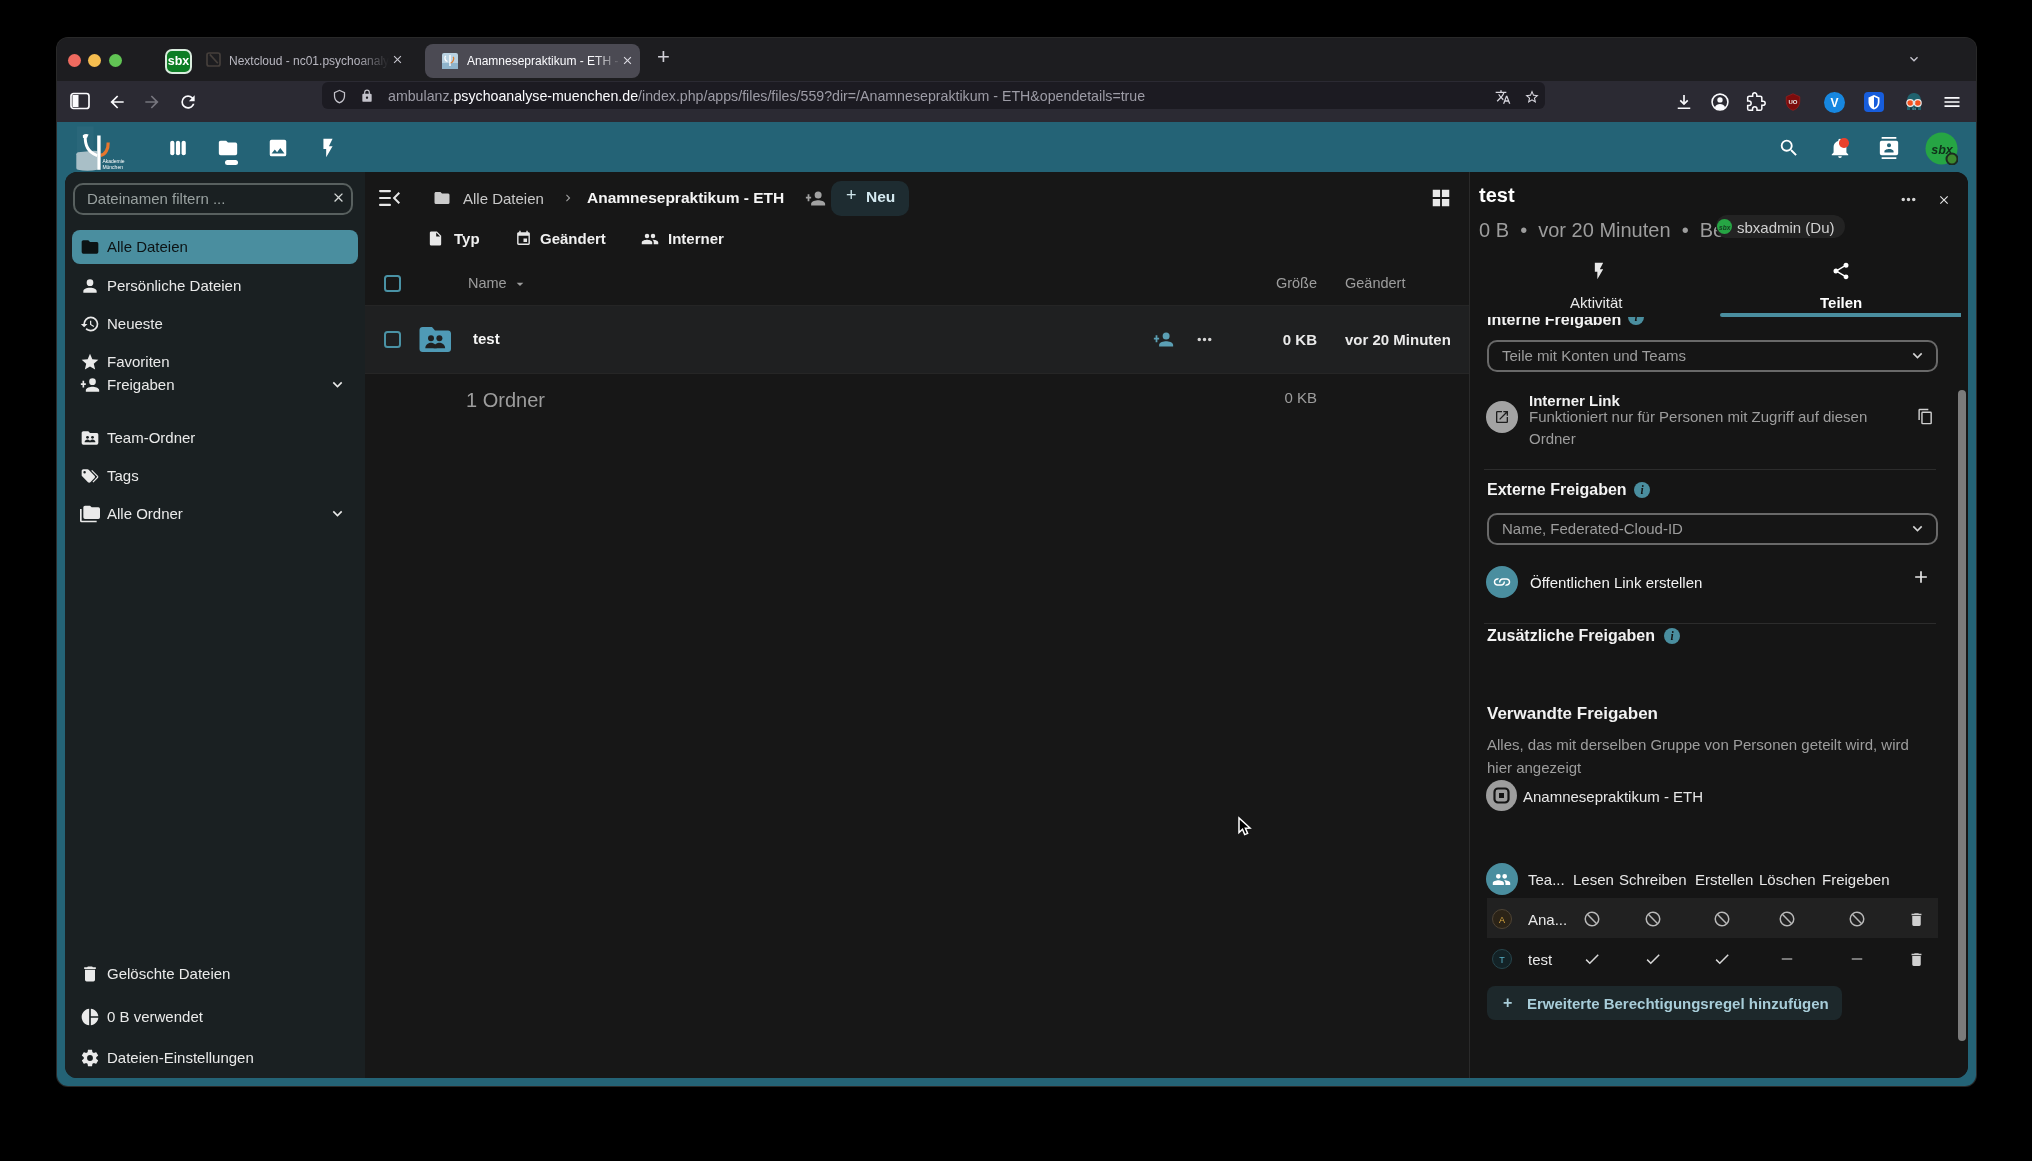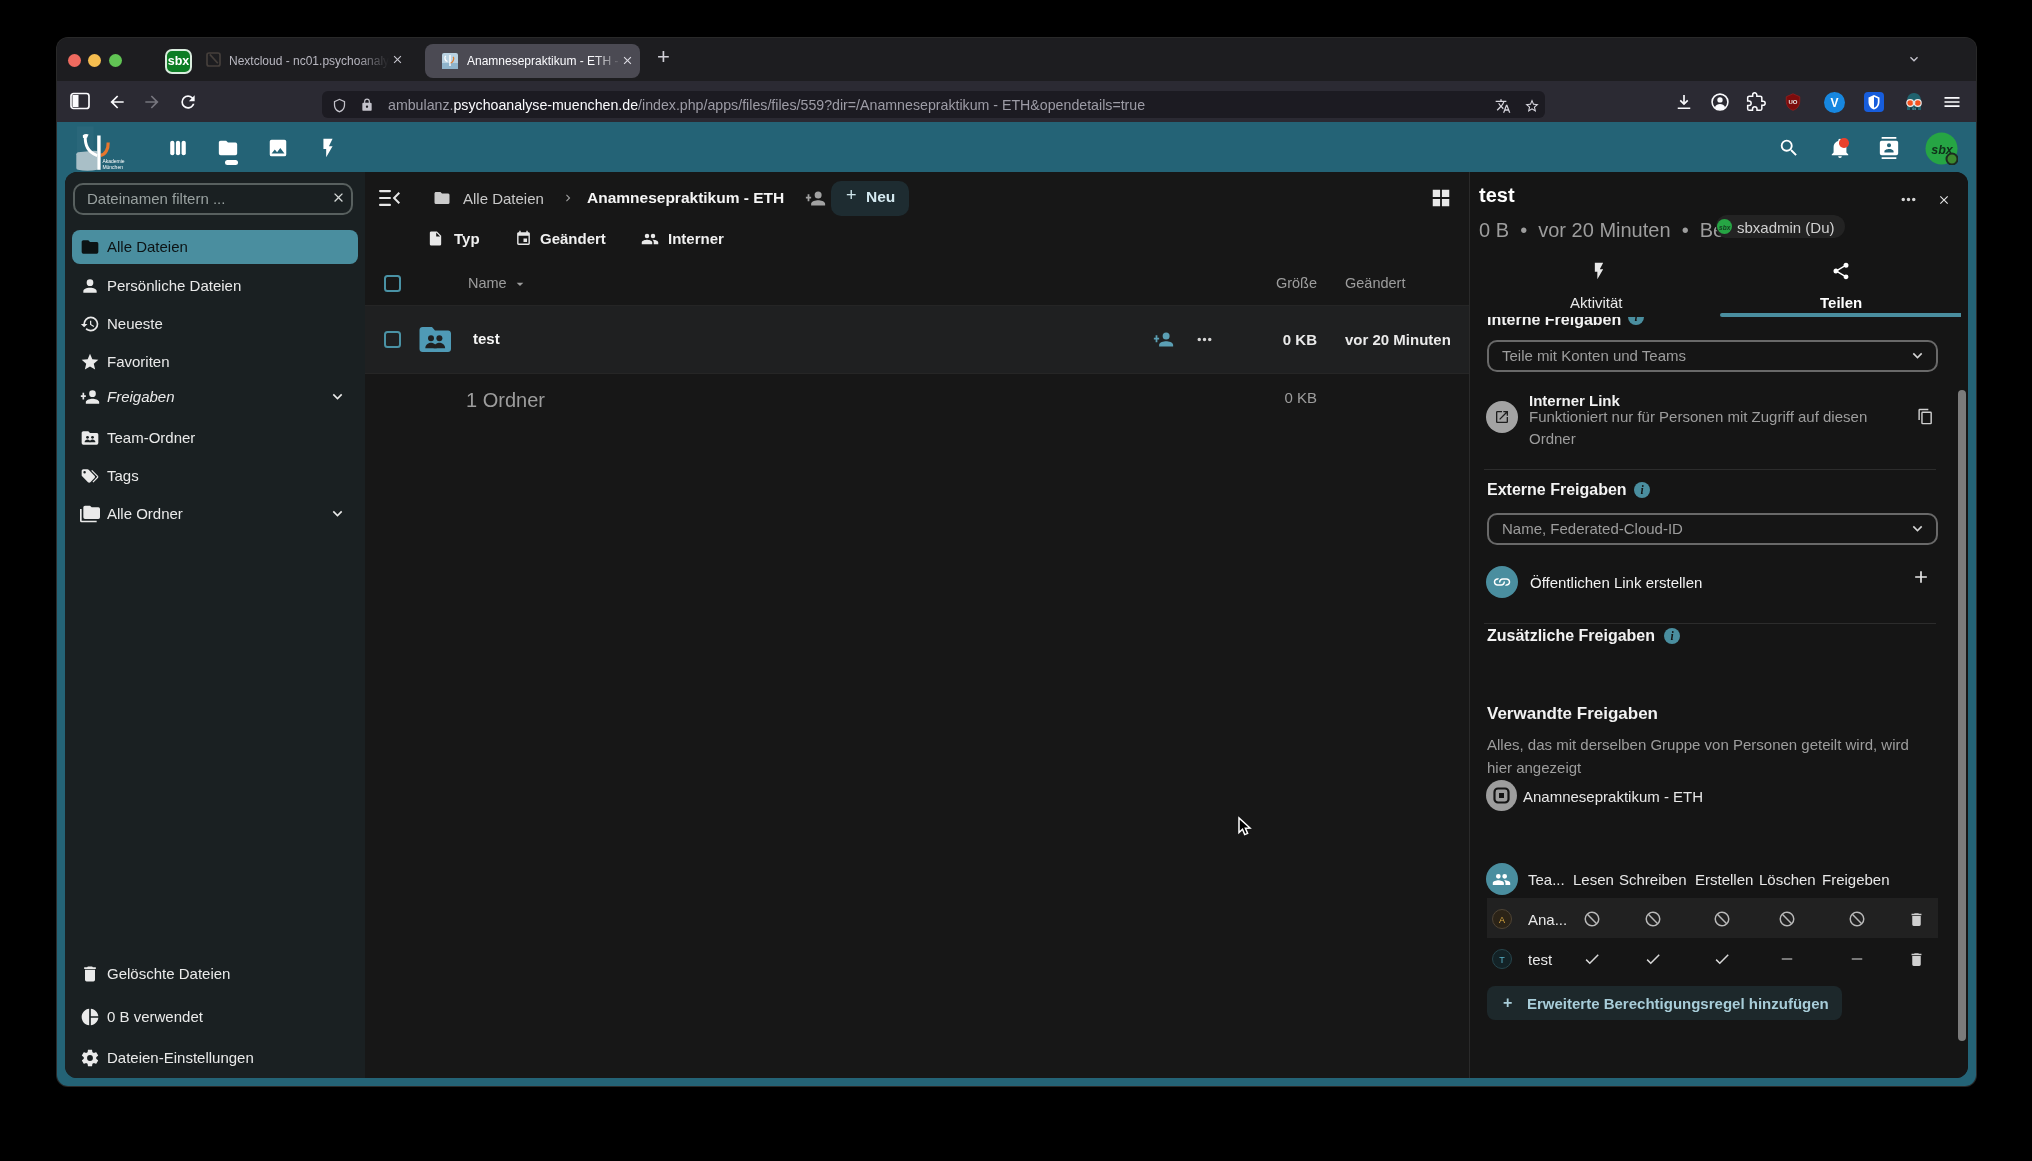--- a/index.html
+++ b/index.html
@@ -2,21 +2,21 @@
 <html><head><meta charset="utf-8"><style>
 *{margin:0;padding:0;box-sizing:border-box}
 html,body{width:2032px;height:1161px;background:#000;font-family:"Liberation Sans",sans-serif;overflow:hidden}
 .abs{position:absolute}
 #win{position:absolute;left:57px;top:38px;width:1919px;height:1048px;border-radius:11px;background:#1d1d20;overflow:hidden;box-shadow:0 0 0 1px rgba(255,255,255,.16);transform:translateZ(0)}
 #tabbar{position:absolute;left:0;top:0;width:100%;height:43px;background:#1d1d20}
 .light{position:absolute;top:16px;width:13px;height:13px;border-radius:50%}
 .sbxbadge{position:absolute;left:108px;top:11px;width:27px;height:24.5px;background:#0c7d24;border:2px solid #d9ecdd;border-radius:7px;color:#fff;font-weight:bold;font-size:12.5px;text-align:center;line-height:20px}
 .tab2{position:absolute;left:368px;top:6px;width:215px;height:34px;background:#4b4a53;border-radius:8px;color:#fbfbfe;font-size:13px}
 #toolbar{position:absolute;left:0;top:43px;width:100%;height:41px;background:#2b2a33}
-#urlbar{position:absolute;left:265px;top:10px;width:1223px;height:27px;background:#1c1b22;border-radius:6px;color:#b4b3bc;font-size:14.2px;line-height:29px}
+#urlbar{position:absolute;left:265px;top:1px;width:1223px;height:27px;background:#1c1b22;border-radius:6px;color:#b4b3bc;font-size:14.2px;line-height:29px}
 #nc{position:absolute;left:0;top:84px;width:100%;height:964px;background:#246376}
 #ncbody{position:absolute;left:8px;top:50px;width:1903px;height:906px;border-radius:12px;background:#171717;overflow:hidden}
 #sidebar{position:absolute;left:0;top:0;width:300px;height:906px;background:#1a2022}
 #main{position:absolute;left:300px;top:0;width:1104px;height:906px;background:#171717}
 #details{position:absolute;left:1404px;top:0;width:499px;height:906px;background:#151515;border-left:1px solid #2a2a2a}
 .sitem{position:absolute;left:7px;width:286px;height:34px;border-radius:8px;color:#eaeaea;font-size:15px;line-height:34px}
 .sitem .lbl{position:absolute;left:35px;white-space:nowrap}
 .sel{position:absolute;height:32px;border:2px solid #696969;border-radius:10px;color:#9d9d9d;font-size:15px;line-height:28px}
 .hsep{position:absolute;left:14px;width:452px;height:1px;background:#2c2c2c}
 .h3{position:absolute;color:#f2f2f2;font-weight:bold;font-size:16px;white-space:nowrap}
@@ -195,21 +195,21 @@
               <path fill="#eaeaea" d="M13.5,8H12V13L16.28,15.54L17,14.33L13.5,12.25V8M13,3A9,9 0 0,0 4,12H1L4.96,16.03L9,12H6A7,7 0 0,1 13,5A7,7 0 0,1 20,12A7,7 0 0,1 13,19C11.07,19 9.32,18.21 8.06,16.94L6.64,18.36C8.27,20 10.5,21 13,21A9,9 0 0,0 22,12A9,9 0 0,0 13,3"></path>
             </svg>
 <span class="lbl">Neueste</span>
 </div>
 <div class="sitem" style="top:173px;">
 <svg class="abs" style="left:8px;top:7px" width="20" height="20" viewBox="0 0 24 24">
               <path fill="#eaeaea" d="M12,17.27L18.18,21L16.54,13.97L22,9.24L14.81,8.62L12,2L9.19,8.62L2,9.24L7.45,13.97L5.82,21L12,17.27Z"></path>
             </svg>
 <span class="lbl">Favoriten</span>
 </div>
-<div class="sitem" style="top:208px;font-style:italic;">
+<div class="sitem" style="top:196px;">
 <svg class="abs" style="left:8px;top:7px" width="20" height="20" viewBox="0 0 24 24">
               <path fill="#eaeaea" d="M15,14C12.33,14 7,15.33 7,18V20H23V18C23,15.33 17.67,14 15,14M15,12A4,4 0 0,0 19,8A4,4 0 0,0 15,4A4,4 0 0,0 11,8A4,4 0 0,0 15,12M5,15V12H7V10H5V7H3V10H1V12H3V15H5Z"></path>
             </svg>
 <span class="lbl">Freigaben</span>
 <svg class="abs" style="left:256px;top:7px" width="19" height="19" viewBox="0 0 24 24">
               <path fill="#eaeaea" d="M7.41,8.58L12,13.17L16.59,8.58L18,10L12,16L6,10L7.41,8.58Z"></path>
             </svg>
 </div>
 <div class="sitem" style="top:249px;">
 <svg class="abs" style="left:8px;top:7px" width="20" height="20" viewBox="0 0 24 24">

